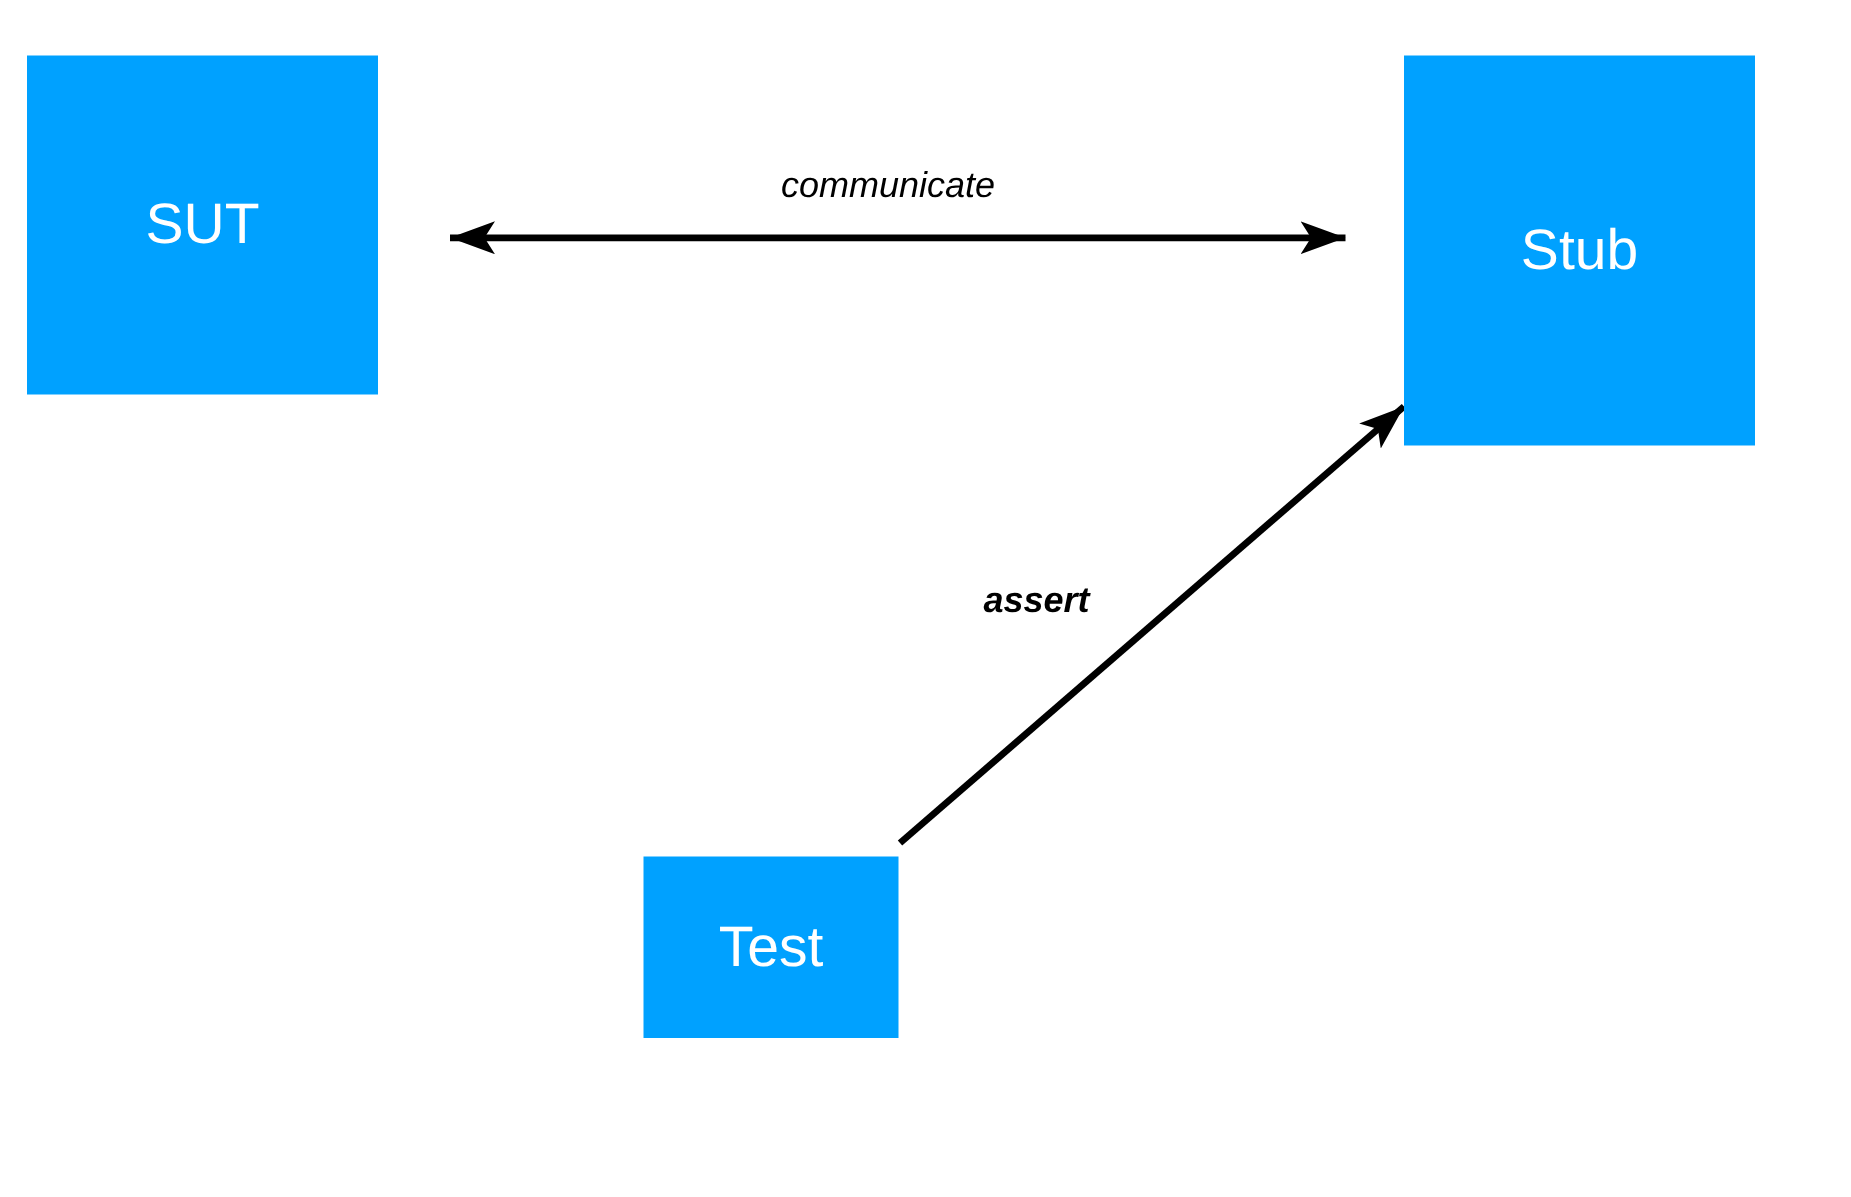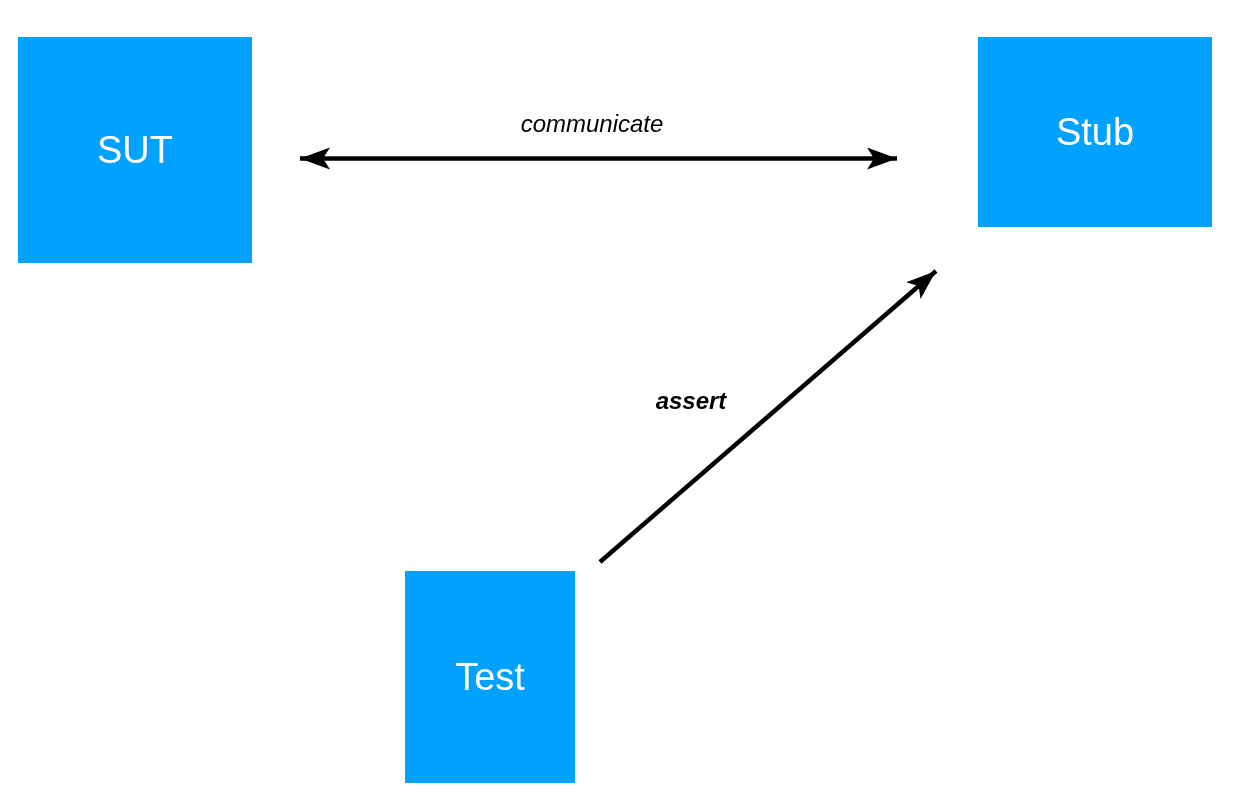--- a/index.html
+++ b/index.html
@@ -33,22 +33,22 @@
     align-items: center;
     justify-content: center;
   }
   .node-label {
     color: var(--node_text, #ffffff);
     font-size: 38px;
     font-weight: 400;
     line-height: 1;
   }
   .node-sut  { left: 18px;  top: 37px;  width: 234px; height: 226px; }
-  .node-stub { left: 978px; top: 37px;  width: 234px; height: 190px; }
-  .node-test { left: 405px; top: 571px; width: 170px; height: 212px; }
+  .node-stub { left: 936px; top: 37px;  width: 234px; height: 260px; }
+  .node-test { left: 429px; top: 571px; width: 170px; height: 121px; }
   .edge-label {
     position: absolute;
     font-style: italic;
     font-size: 24px;
     color: var(--arrow, #000000);
     text-align: center;
     line-height: 1;
     white-space: nowrap;
   }
   .label-communicate { left: 442px; top: 112px; width: 300px; }

